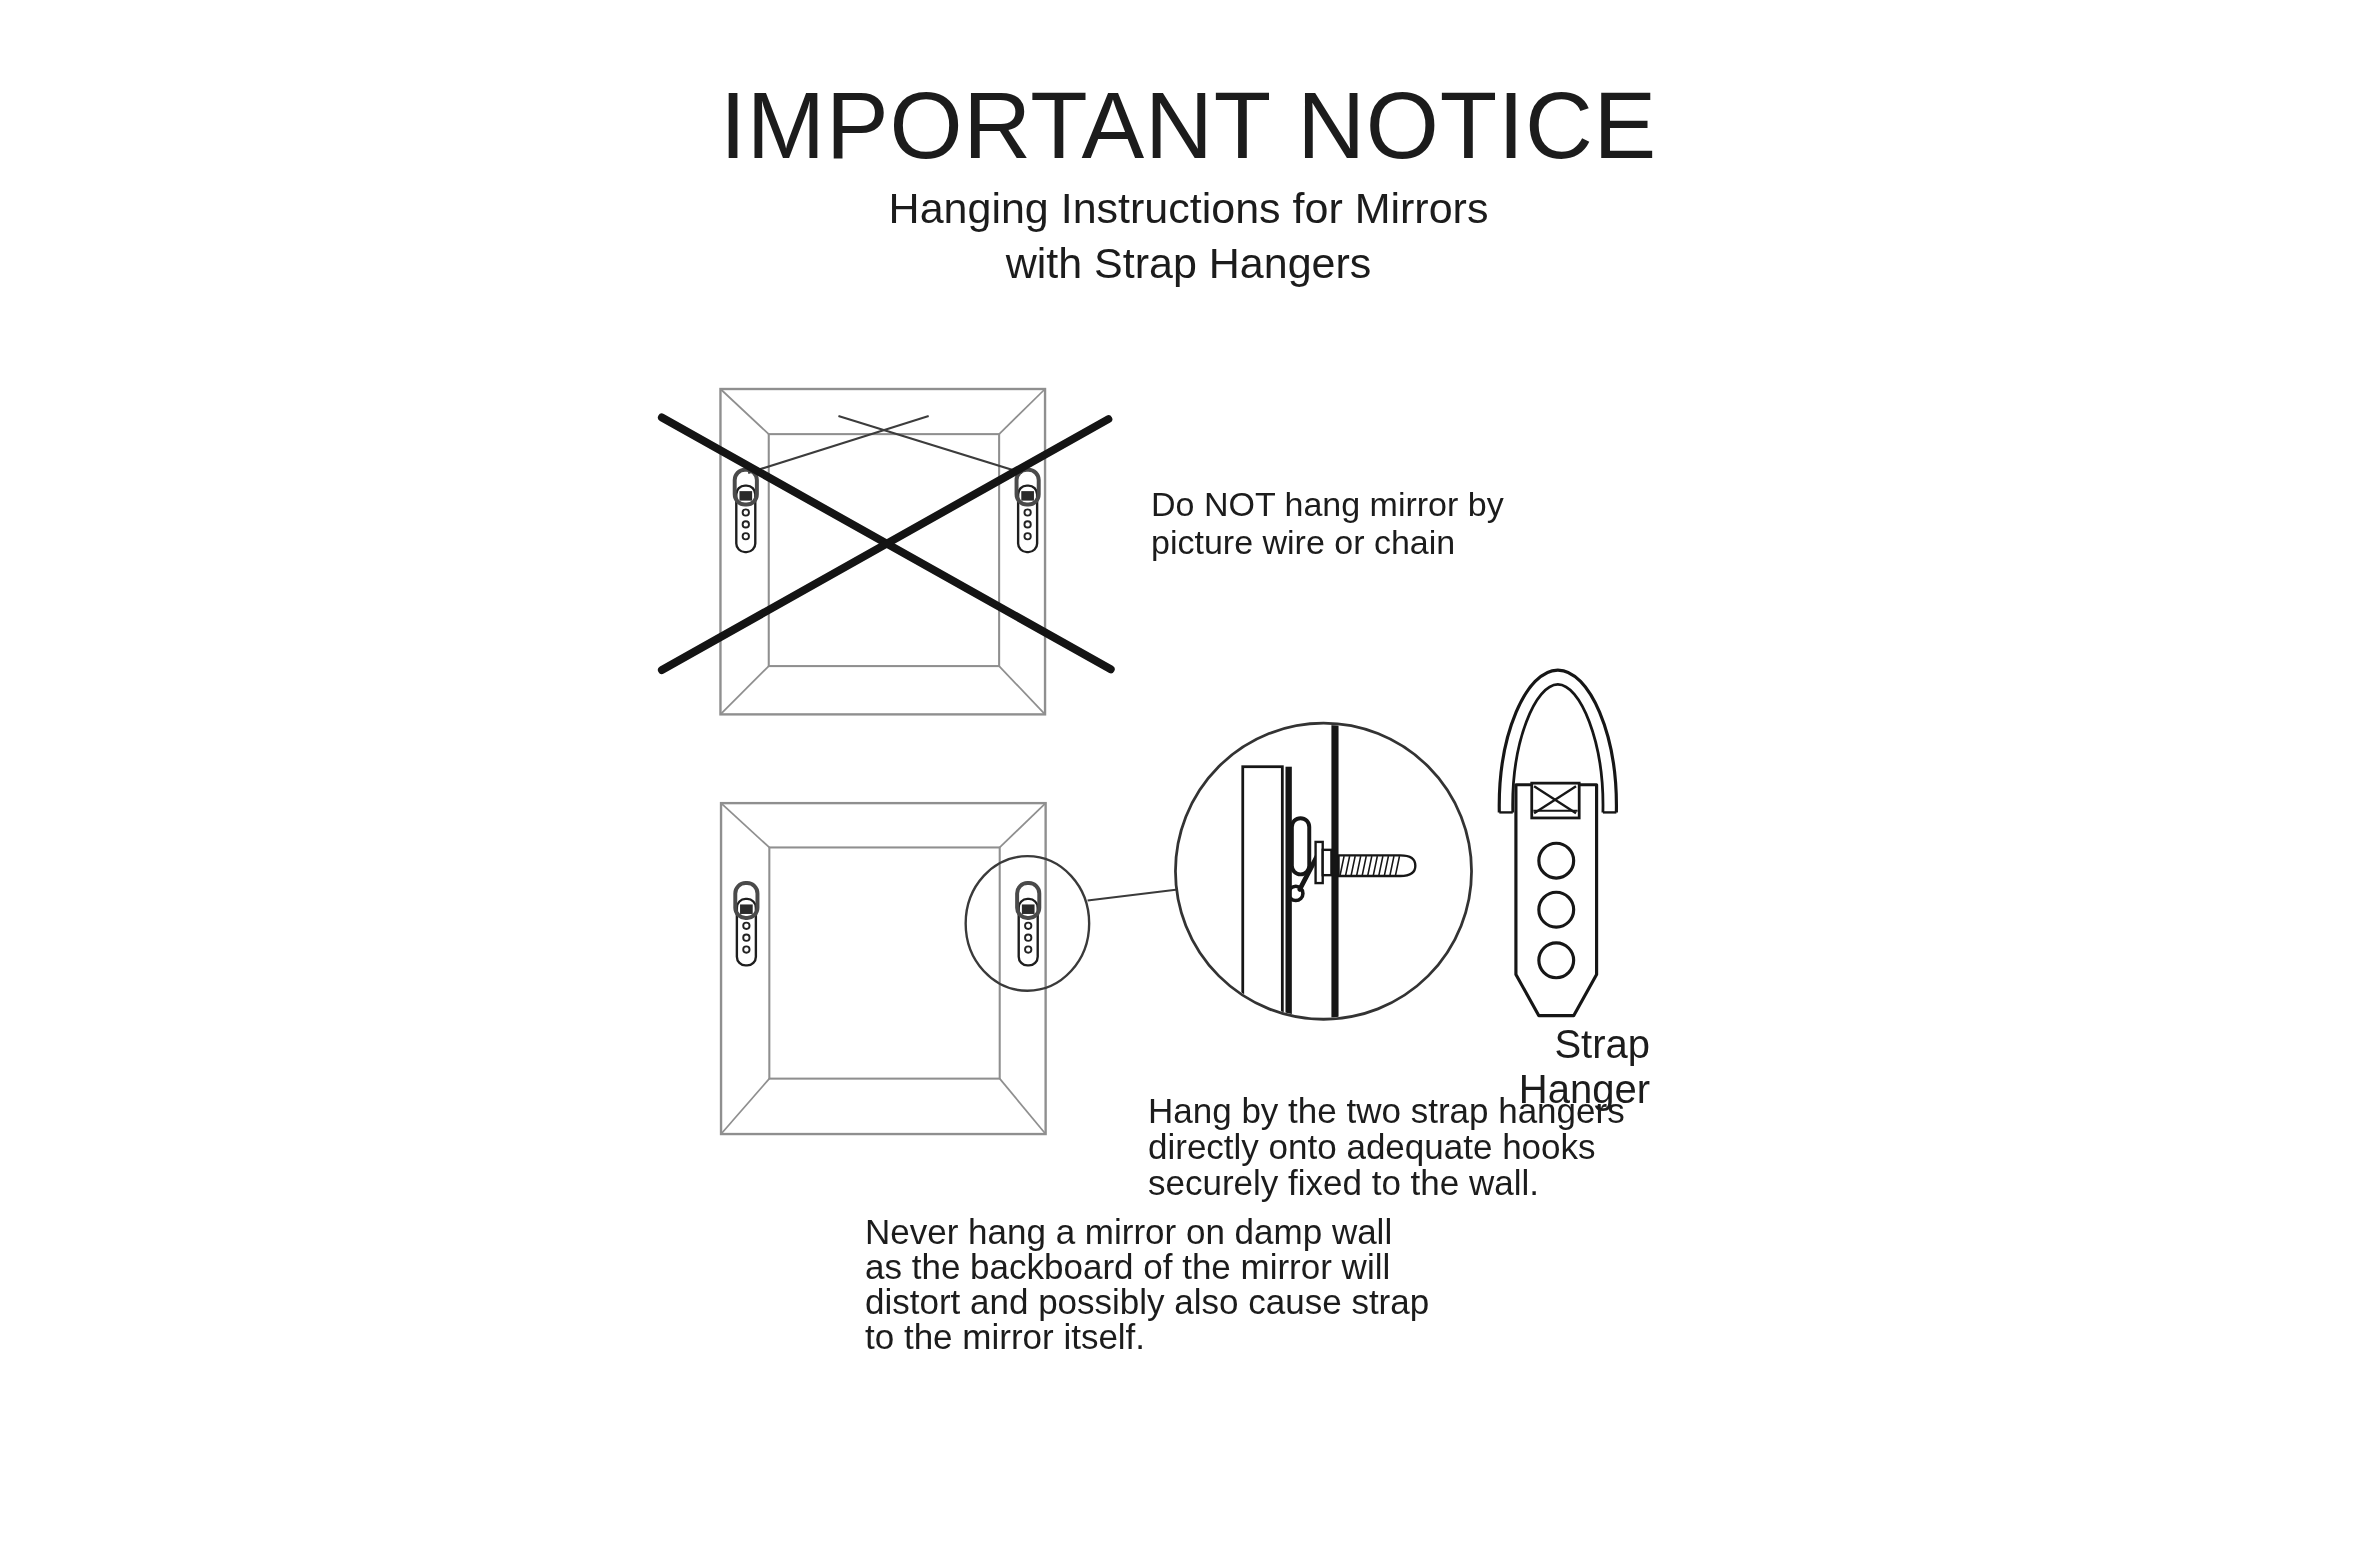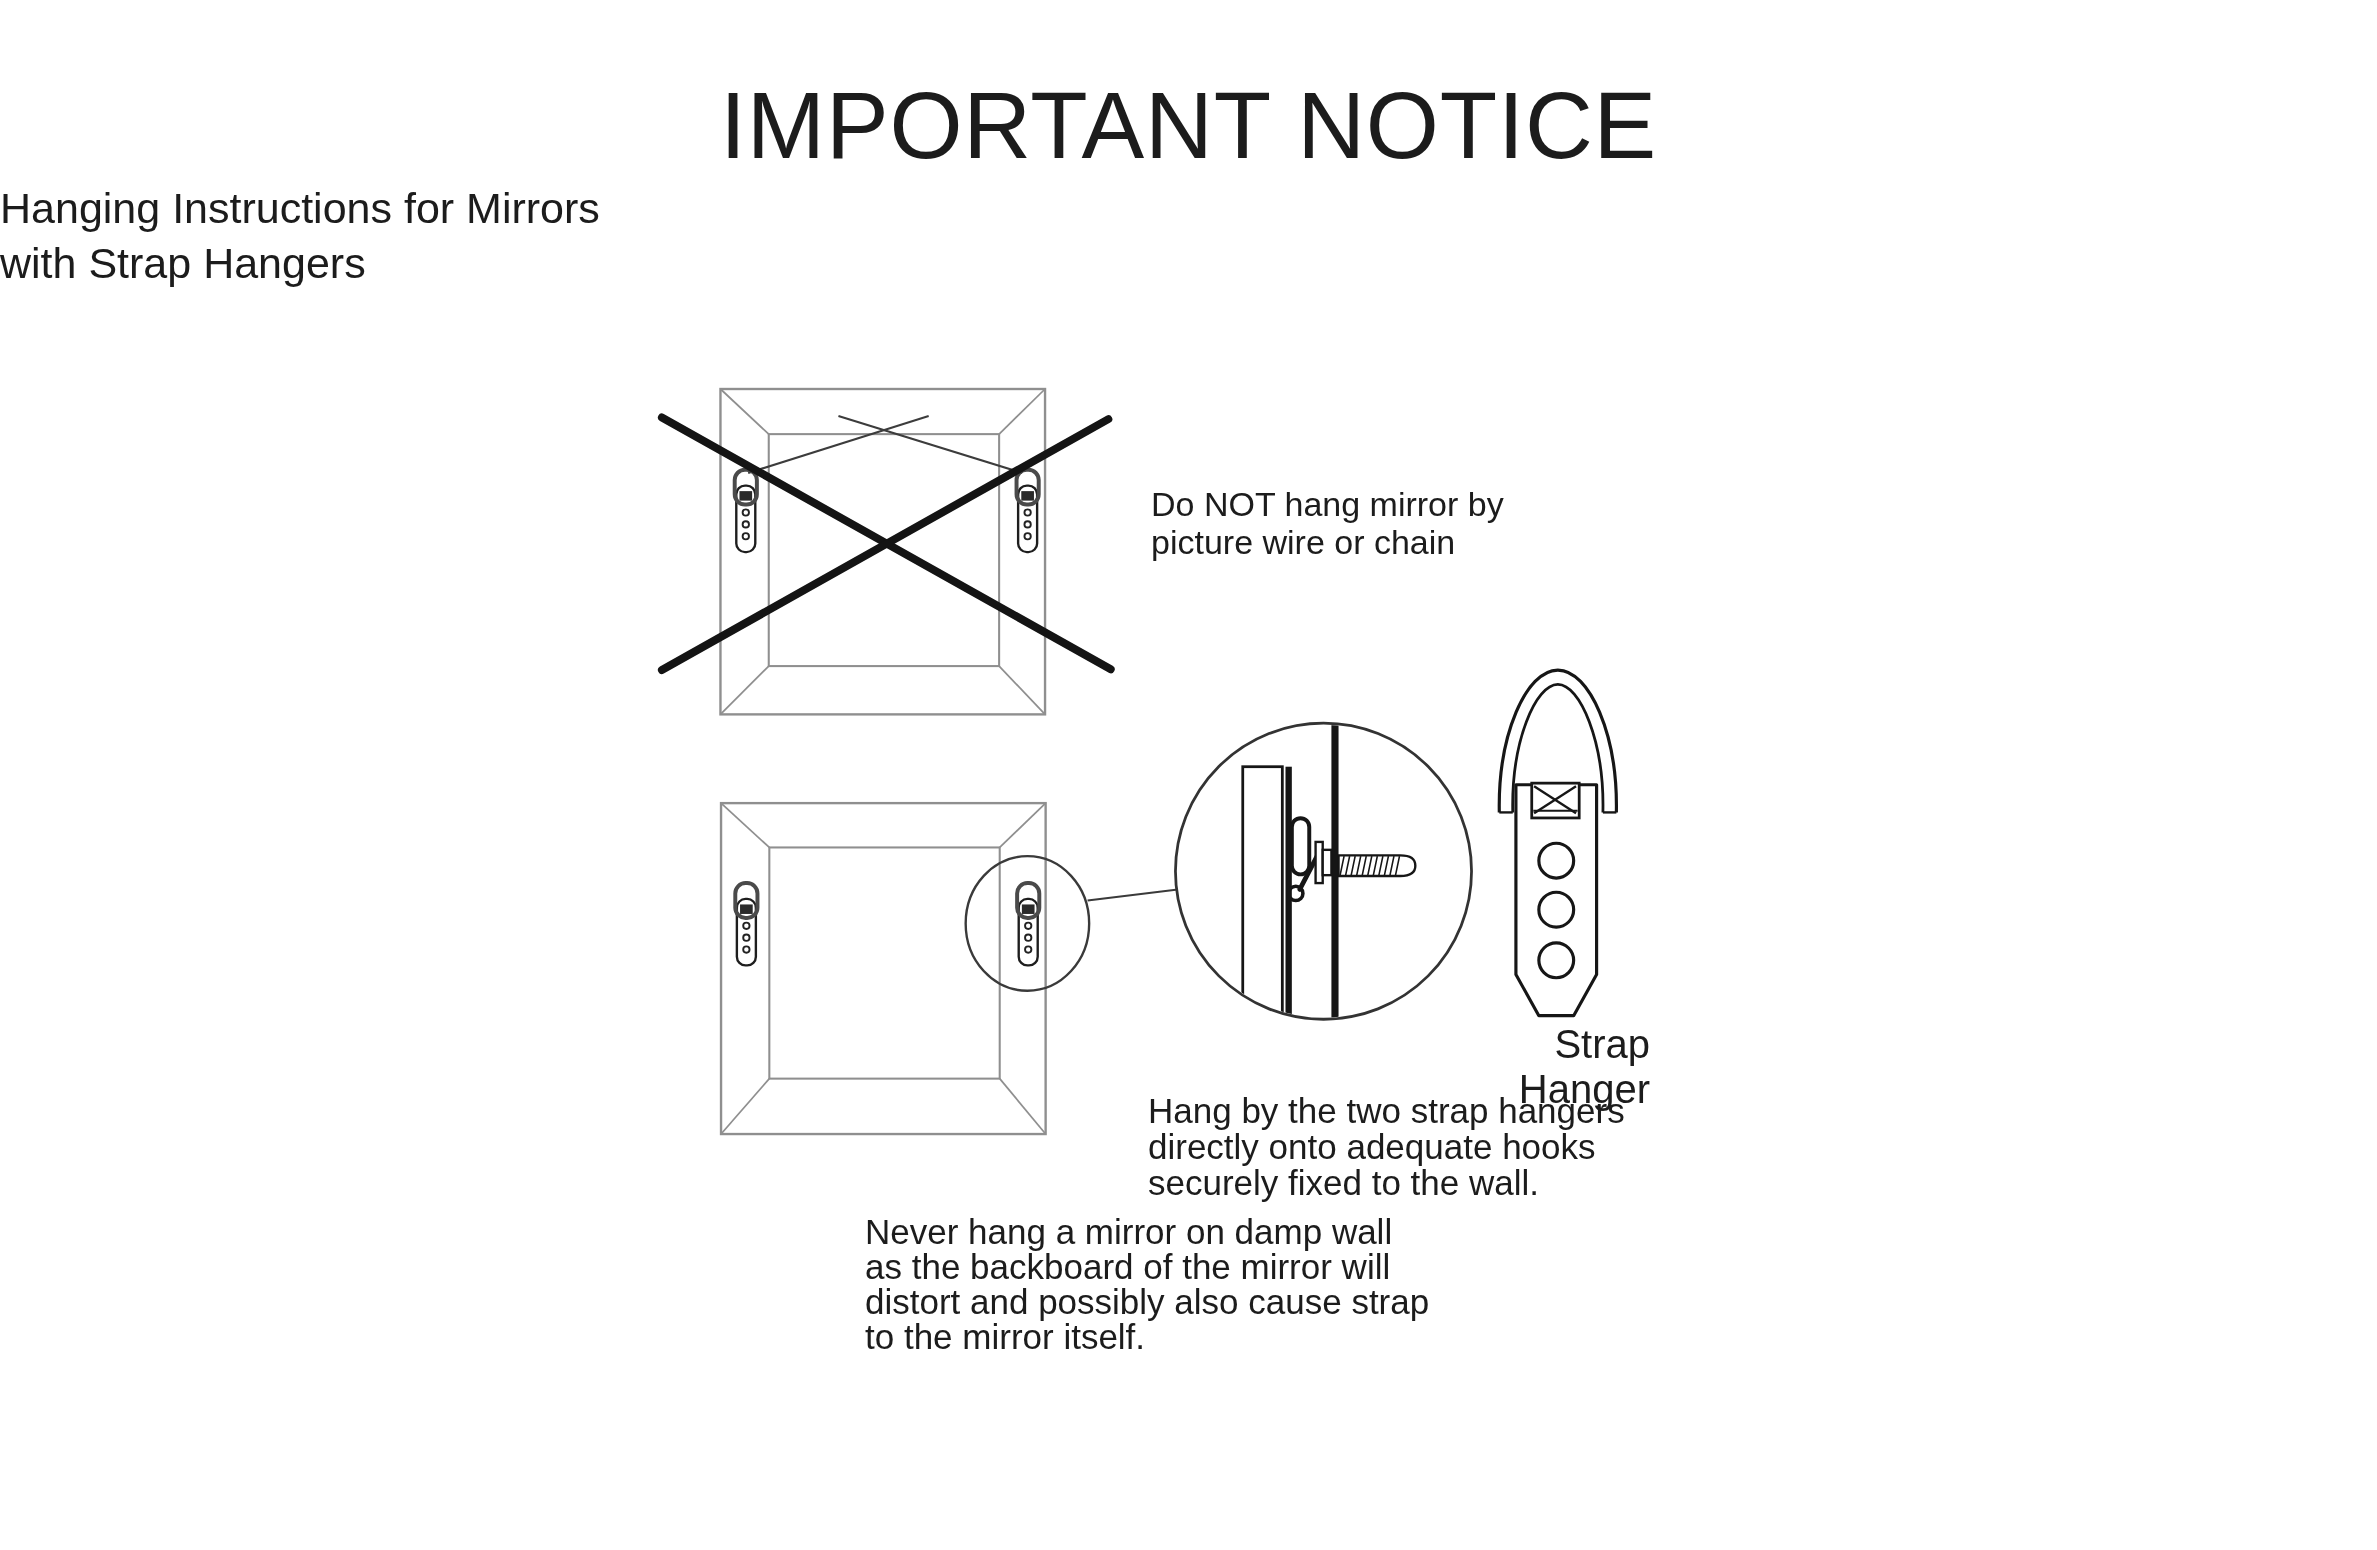--- a/index.html
+++ b/index.html
@@ -1,21 +1,21 @@
 <!DOCTYPE html>
 <html style="font-size:12.7px"><head>
 <meta charset="utf-8">
 <style>
   html,body{margin:0;padding:0;background:#fff;}
   #canvas{position:relative;width:2377px;height:1551px;background:#ffffff;overflow:hidden;
           font-family:"Liberation Sans", sans-serif;color:#1c1c1c;padding-left:8px;}
   .abs{position:absolute;}
   #title{top:79px;left:0;width:2377px;text-align:center;font-size:94px;line-height:94px;
          font-weight:400;letter-spacing:0.8px;white-space:nowrap;}
-  #subtitle{top:181px;left:0;width:2377px;text-align:left;font-size:43px;line-height:55px;font-weight:400;}
+  #subtitle{top:181px;left:0;width:2377px;text-align:center;font-size:43px;line-height:55px;font-weight:400;}
   .caption{font-size:35px;line-height:37px;font-weight:400;white-space:nowrap;}
   #do-not-caption{left:1151px;top:485px;font-size:34px;line-height:38px;}
   #hang-by-caption{left:1148px;top:1076px;line-height:36px;margin-top:17px;}
   #damp-warning{left:865px;top:1214px;line-height:35px;}
   #strap-hanger-label{left:1472px;top:1022px;width:178px;text-align:right;font-size:40px;font-weight:400;}
   #footer-note{left:0;top:1422px;width:2327px;text-align:center;font-size:34px;font-weight:400;white-space:nowrap;}
   svg{display:block;}
 </style>
 </head>
 <body>

